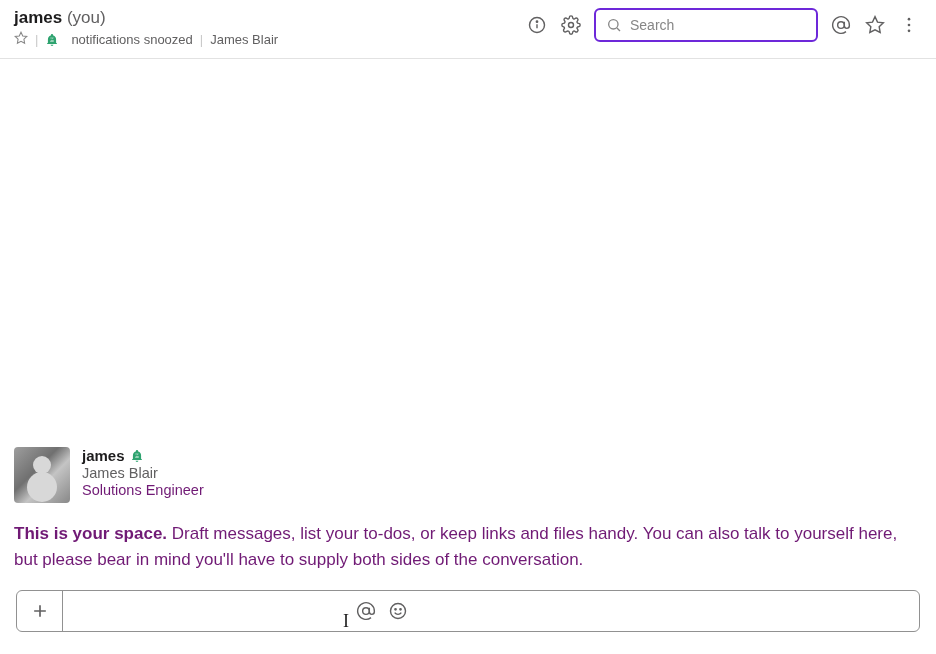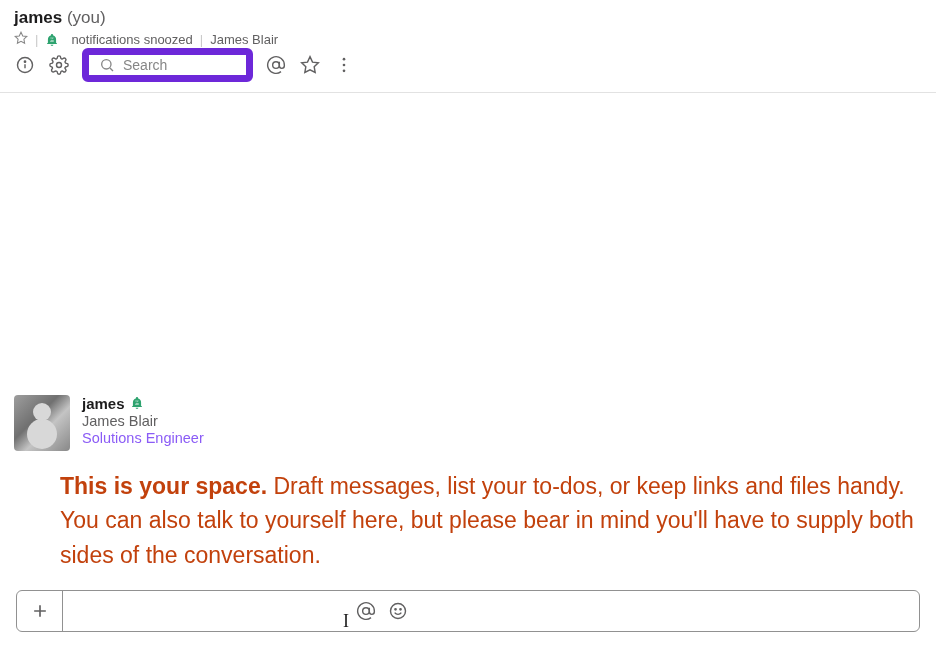--- a/index.html
+++ b/index.html
@@ -13,21 +13,20 @@
       flex-direction: column;
       overflow: hidden;
     }
     
     .header {
       border-bottom: 1px solid #e2e2e2;
       padding: 8px 16px 10px 14px;
       display: flex;
       align-items: flex-start;
       justify-content: space-between;
-      flex-direction: column;
     }
     .header-left { display: flex; flex-direction: column; gap: 3px; }
     .channel-title { font-size: 17px; color: #1d1c1d; line-height: 1.2; }
     .channel-title .bold { font-weight: 900; }
     .channel-title .you { color: #616061; font-weight: 400; }
     .header-sub {
       display: flex;
       align-items: center;
       gap: 7px;
       font-size: 13px;
@@ -42,24 +41,24 @@
     }
     .icon-btn {
       width: 22px; height: 22px;
       display: inline-flex; align-items: center; justify-content: center;
       color: #616061; cursor: pointer;
     }
     .icon-btn svg { width: 20px; height: 20px; }
     .search-box {
       display: flex;
       align-items: center;
-      border: 7px solid #6d28d9;
+      border: 2px solid #6d28d9;
       border-radius: 6px;
       height: 34px;
-      width: 171px;
+      width: 224px;
       padding: 0 10px;
       gap: 8px;
     }
     .search-box input {
       border: none; outline: none; width: 100%;
       font-size: 14px; background: transparent; color: #1d1c1d;
     }
     .search-box input::placeholder { color: #868686; }
     .search-icon { width: 16px; height: 16px; color: #868686; flex-shrink: 0; }
 
@@ -91,29 +90,28 @@
       left:50%; top:32%;
       width:18px; height:18px;
       background:#d8d8d8;
       border-radius:50%;
       transform:translate(-50%,-50%);
       box-shadow: 0 22px 0 6px #d8d8d8;
     }
     .profile-lines { display: flex; flex-direction: column; gap: 1px; }
     .profile-name { font-weight: 900; font-size: 15px; display: inline-flex; align-items: center; gap: 5px; }
     .profile-fullname { font-size: 14.5px; color: #616061; }
-    .profile-role { font-size: 14.5px; color: #8b5cf6; }
+    .profile-role { font-size: 14.5px; color: #701a75; }
     .snooze-icon-sm { width: 14px; height: 14px; color: #2ea36f; }
     .space-text {
-      font-size: 23px;
+      font-size: 17px;
       line-height: 1.5;
-      color: #c2410c;
+      color: #701a75;
       margin-bottom: 18px;
       max-width: 900px;
-      margin-left: 46px;
     }
     .space-text .bold { font-weight: 800; }
 
     
     .composer-wrap { padding: 0 16px 22px 16px; }
     .composer {
       display: flex;
       align-items: center;
       border: 1.5px solid #919191;
       border-radius: 6px;

